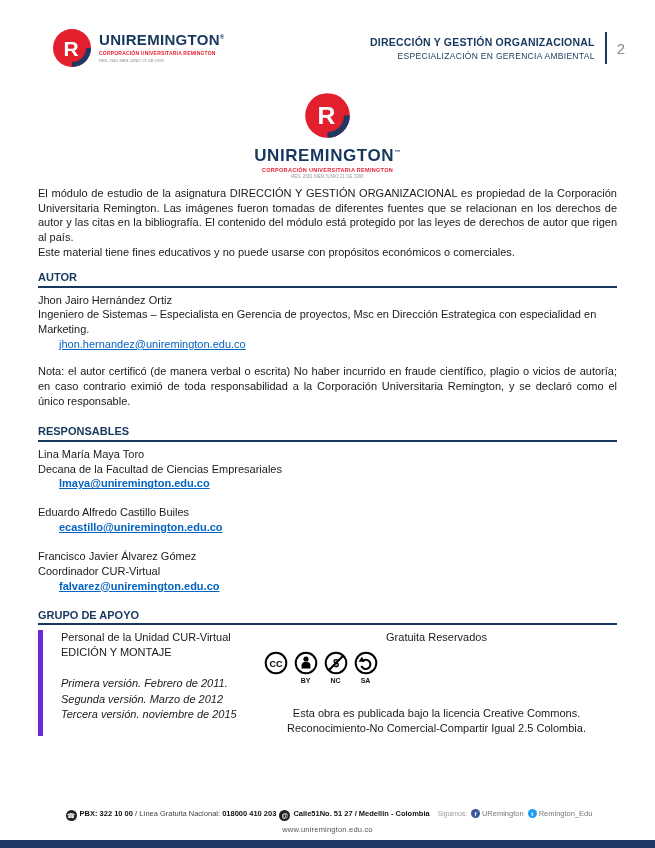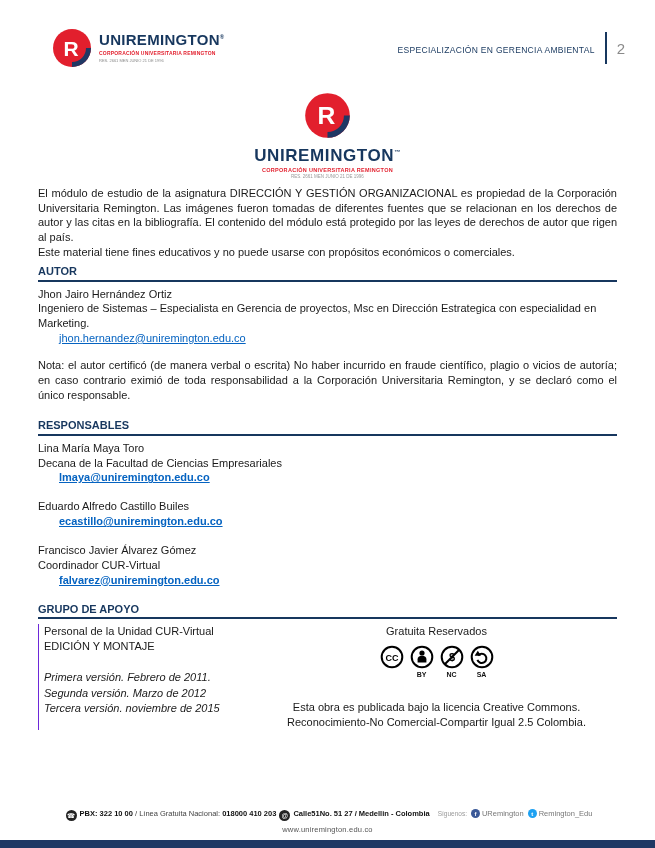--- a/index.html
+++ b/index.html
@@ -25,37 +25,37 @@
   
   .center-logo { margin-top:20px; text-align:center; }
   .center-name { font-size:17px; font-weight:bold; color:#17375E; letter-spacing:.6px; margin-top:3px; }
   .center-name sup { font-size:6px; }
   .center-sub { font-size:5.5px; color:#E21F2D; font-weight:bold; letter-spacing:.3px; margin-top:1px; }
   .center-res { font-size:4.5px; color:#9a9a9a; margin-top:1px; }
 
   
   .main { padding:7px 38px 0; font-size:11px; line-height:1.33; color:#1a1a1a; }
   .justify { text-align:justify; }
-  .section-heading { color:#17375E; font-weight:bold; margin-top:5px; font-size:11px; }
+  .section-heading { color:#17375E; font-weight:bold; margin-top:11px; font-size:11px; }
   .mt { margin-top:16px; }
   .rule { border:none; border-top:2px solid #17375E; margin:1px 0 5px; height:0; }
   .bold { font-weight:normal; }
   a.email { color:#0563C1; text-decoration:underline; cursor:pointer;padding-left:21px; }
   .email-bold { font-weight:bold; }
   .nota { margin-top:13px; }
   .person { margin-bottom:14px; }
   .person div { line-height:1.35; }
 
   
   .grupo-cols { display:flex; margin-top:4px; }
-  .grupo-left { width:218px; border-left:1px solid #6d28d9; padding-left:5px; }
+  .grupo-left { width:218px; border-left:5px solid #6d28d9; padding-left:18px; }
   .versions { margin-top:17px; }
   .versions div { line-height:1.4;font-style:italic; }
   .grupo-right { flex:1; text-align:center; padding:0 6px; }
-  .cc-row { display:flex; justify-content:center; align-items:flex-start; gap:3px; margin-top:6px; }
+  .cc-row { display:flex; align-items:flex-start; gap:3px; margin-top:6px; }
   .cc-item { display:flex; flex-direction:column; align-items:center; width:27px; }
   .cc-label { font-size:7px; font-weight:bold; margin-top:1px; color:#111; }
   .license { margin-top:21px; line-height:1.35; }
 
   
   .page-footer { position:absolute; left:0; right:0; bottom:14px; text-align:center; font-size:7.5px; color:#444; }
   .page-footer b { color:#111; }
   .f-icon { display:inline-flex; width:11px; height:11px; border-radius:50%; background:#222; color:#fff; font-size:6.5px; align-items:center; justify-content:center; vertical-align:-2px; margin:0 3px; }
   .social { display:inline-flex; align-items:flex-end; gap:2px; margin-left:4px; color:#777; }
   .social-icon { display:inline-flex; width:9px; height:9px; border-radius:50%; color:#fff; font-size:6px; align-items:center; justify-content:center; font-weight:bold; }
@@ -80,20 +80,21 @@
         </svg>
       </span>
       <div class="brand-text">
         <div class="brand-name"><span>UNIREMINGTON</span><sup>®</sup></div>
         <div class="brand-sub">CORPORACIÓN UNIVERSITARIA REMINGTON</div>
         <div class="brand-res">RES. 2661 MEN JUNIO 21 DE 1996</div>
       </div>
     </div>
     <div class="header-right">
       <div class="header-titles">
+        <div class="course-title">DIRECCIÓN Y GESTIÓN ORGANIZACIONAL</div>
         <div class="program">ESPECIALIZACIÓN EN GERENCIA AMBIENTAL</div>
       </div>
       <div class="header-divider"></div>
       <div class="page-number">2</div>
     </div>
   </div>
 
   <div class="center-logo">
     <span>
       <svg width="47" height="47" viewBox="0 0 40 40">

